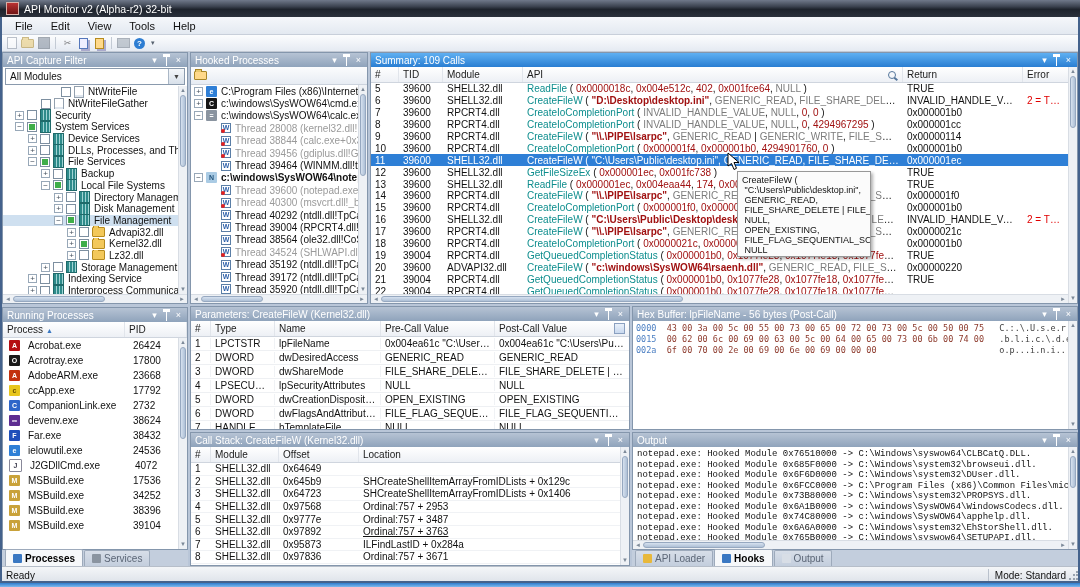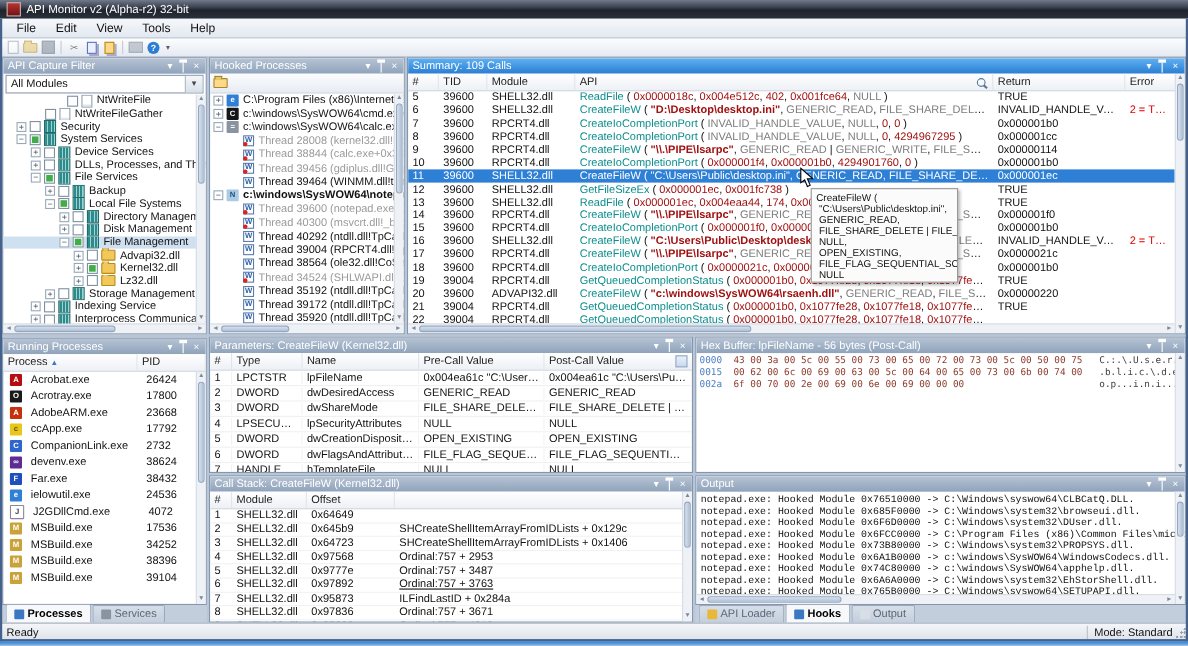--- a/index.html
+++ b/index.html
@@ -759,20 +759,21 @@
     <span class="pbtns">
         <span class="pbtn">▾</span>
         <span class="pinbtn"></span>
         <span class="pbtn">×</span>
       </span>
   </div>
   <div class="thead" style="margin-right:9px">
     <span class="th" style="width:20px">#</span>
     <span class="th" style="width:68px">Module</span>
     <span class="th" style="width:80px">Offset</span>
+    <span class="th" style="flex:1;border-right:none">Location</span>
   </div>
   <div class="rows" id="stackRows" style="margin-right:9px">
       <div class="trow" style="height: 11.6px; border-bottom: 1px solid rgb(240, 242, 245);">
         <span class="cell" style="width: 20px;">1</span>
         <span class="cell" style="width: 68px;">SHELL32.dll</span>
         <span class="cell" style="width: 80px;">0x64649</span>
       </div>
       <div class="trow" style="height: 11.6px; border-bottom: 1px solid rgb(240, 242, 245);">
         <span class="cell" style="width: 20px;">2</span>
         <span class="cell" style="width: 68px;">SHELL32.dll</span>

